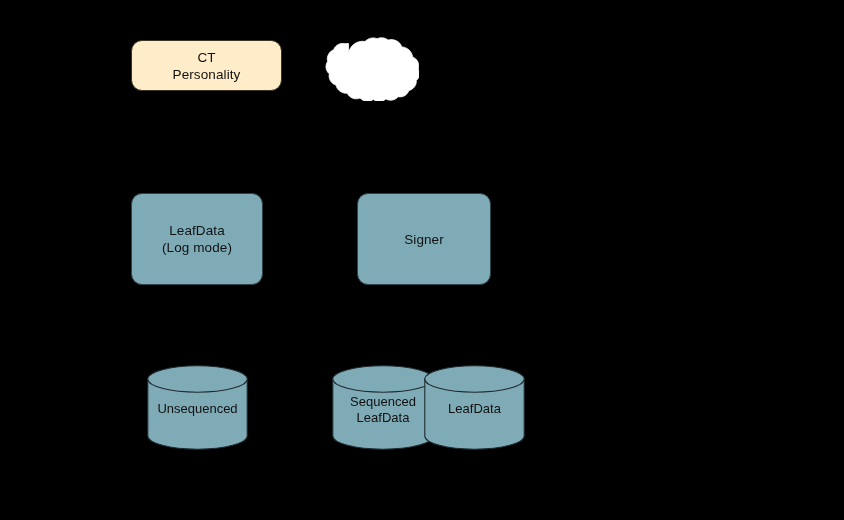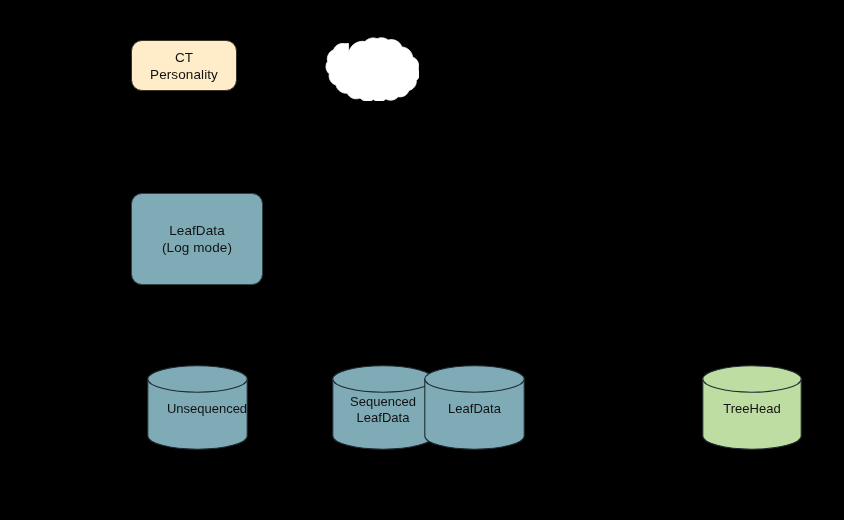--- a/index.html
+++ b/index.html
@@ -77,21 +77,21 @@
   }
   .cloud svg {
     display: block;
   }
 </style>
 </head>
 <body>
 
 <div id="canvas">
 
-  <div class="node rrect cream" style="left:131px; top:40px; width:106px; height:51px;">
+  <div class="node rrect cream" style="left:131px; top:40px; width:151px; height:51px;">
     <span>CT
 Personality</span>
   </div>
 
   <div class="cloud" style="left:322px; top:37px; width:97px; height:64px;">
     <svg width="97" height="64" viewBox="0 0 97 64" aria-hidden="true">
       <path d="M26.5 16.5
                c1.0 -7.5 8.5 -13.5 16.5 -12.0
                c3.0 -3.2 8.0 -4.6 12.2 -2.8
                c3.4 -1.6 7.8 -1.2 10.8 1.4
@@ -112,22 +112,25 @@
                c1.6 -4.6 6.6 -7.3 11.3 -6.1
                c1.0 -0.2 2.2 -0.3 3.6 -0.2 z" fill="#ffffff" stroke="#ffffff" stroke-width="0.8"></path>
     </svg>
   </div>
 
   <div class="node rrect teal" style="left:131px; top:193px; width:132px; height:92px;">
     <span>LeafData
 (Log mode)</span>
   </div>
 
+  <div class="node rrect teal" style="left:357px; top:193px; width:134px; height:92px;">
+    <span>Signer</span>
+  </div>
 
-  <div class="cyl" style="left:147px; top:365px; width:101px; height:85px;padding-left:19px;">
+  <div class="cyl" style="left:147px; top:365px; width:101px; height:85px;">
     <svg width="101" height="85" viewBox="0 0 101 85" aria-hidden="true">
       <path d="M0.8 14 L0.8 71 A49.7 13.2 0 0 0 100.2 71 L100.2 14 Z" fill="#7fabb7" stroke="#1f2b30" stroke-width="1.1"></path>
       <ellipse cx="50.5" cy="14" rx="49.7" ry="13.2" fill="#7fabb7" stroke="#1f2b30" stroke-width="1.1"></ellipse>
     </svg>
     <div class="cyl-label">Unsequenced</div>
   </div>
 
   <div class="cyl" style="left:290px; top:365px; width:102px; height:85px;margin-left:42px;">
     <svg width="102" height="85" viewBox="0 0 102 85" aria-hidden="true">
       <path d="M0.8 14 L0.8 71 A50.2 13.2 0 0 0 101.2 71 L101.2 14 Z" fill="#7fabb7" stroke="#1f2b30" stroke-width="1.1"></path>
@@ -139,21 +142,14 @@
 
   <div class="cyl" style="left:424px; top:365px; width:101px; height:85px;">
     <svg width="101" height="85" viewBox="0 0 101 85" aria-hidden="true">
       <path d="M0.8 14 L0.8 71 A49.7 13.2 0 0 0 100.2 71 L100.2 14 Z" fill="#7fabb7" stroke="#1f2b30" stroke-width="1.1"></path>
       <ellipse cx="50.5" cy="14" rx="49.7" ry="13.2" fill="#7fabb7" stroke="#1f2b30" stroke-width="1.1"></ellipse>
     </svg>
     <div class="cyl-label">LeafData</div>
   </div>
 
 
-  <div class="cyl" style="left:702px; top:365px; width:100px; height:85px;">
-    <svg width="100" height="85" viewBox="0 0 100 85" aria-hidden="true">
-      <path d="M0.8 14 L0.8 71 A49.2 13.2 0 0 0 99.2 71 L99.2 14 Z" fill="#bddda3" stroke="#1f2b30" stroke-width="1.1"></path>
-      <ellipse cx="50" cy="14" rx="49.2" ry="13.2" fill="#bddda3" stroke="#1f2b30" stroke-width="1.1"></ellipse>
-    </svg>
-    <div class="cyl-label">TreeHead</div>
-  </div>
 
 </div>
 
 </body></html>

